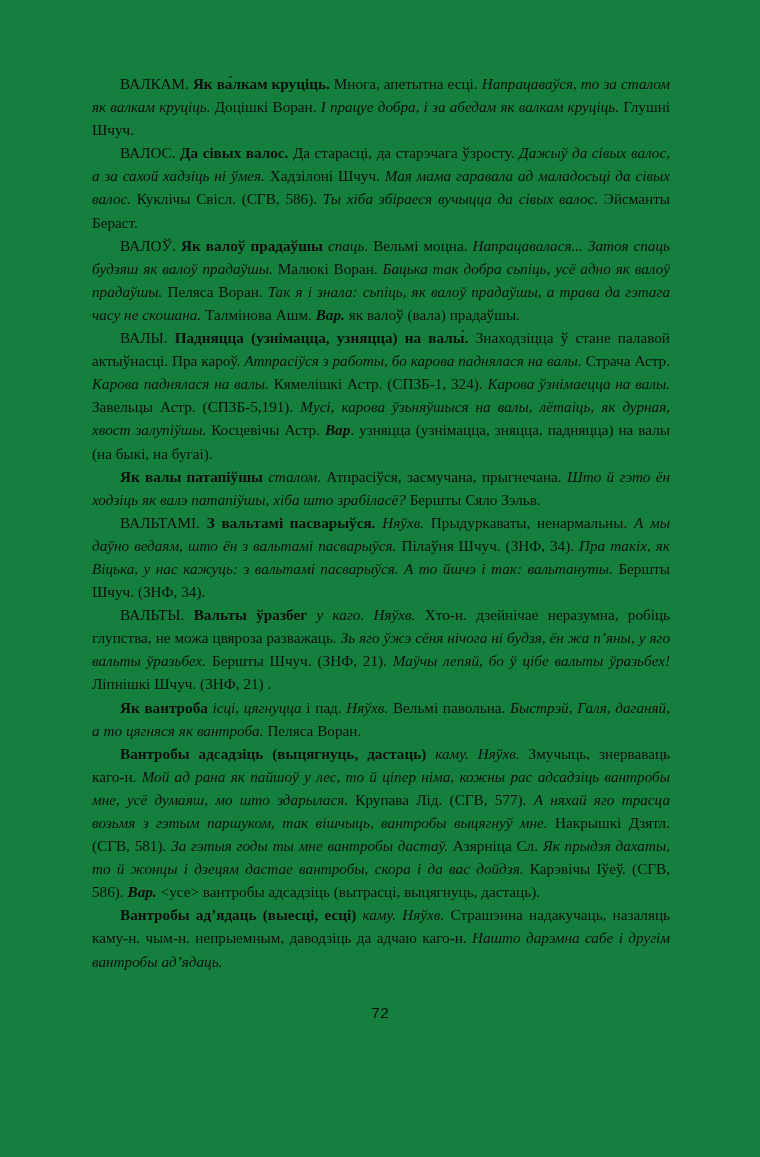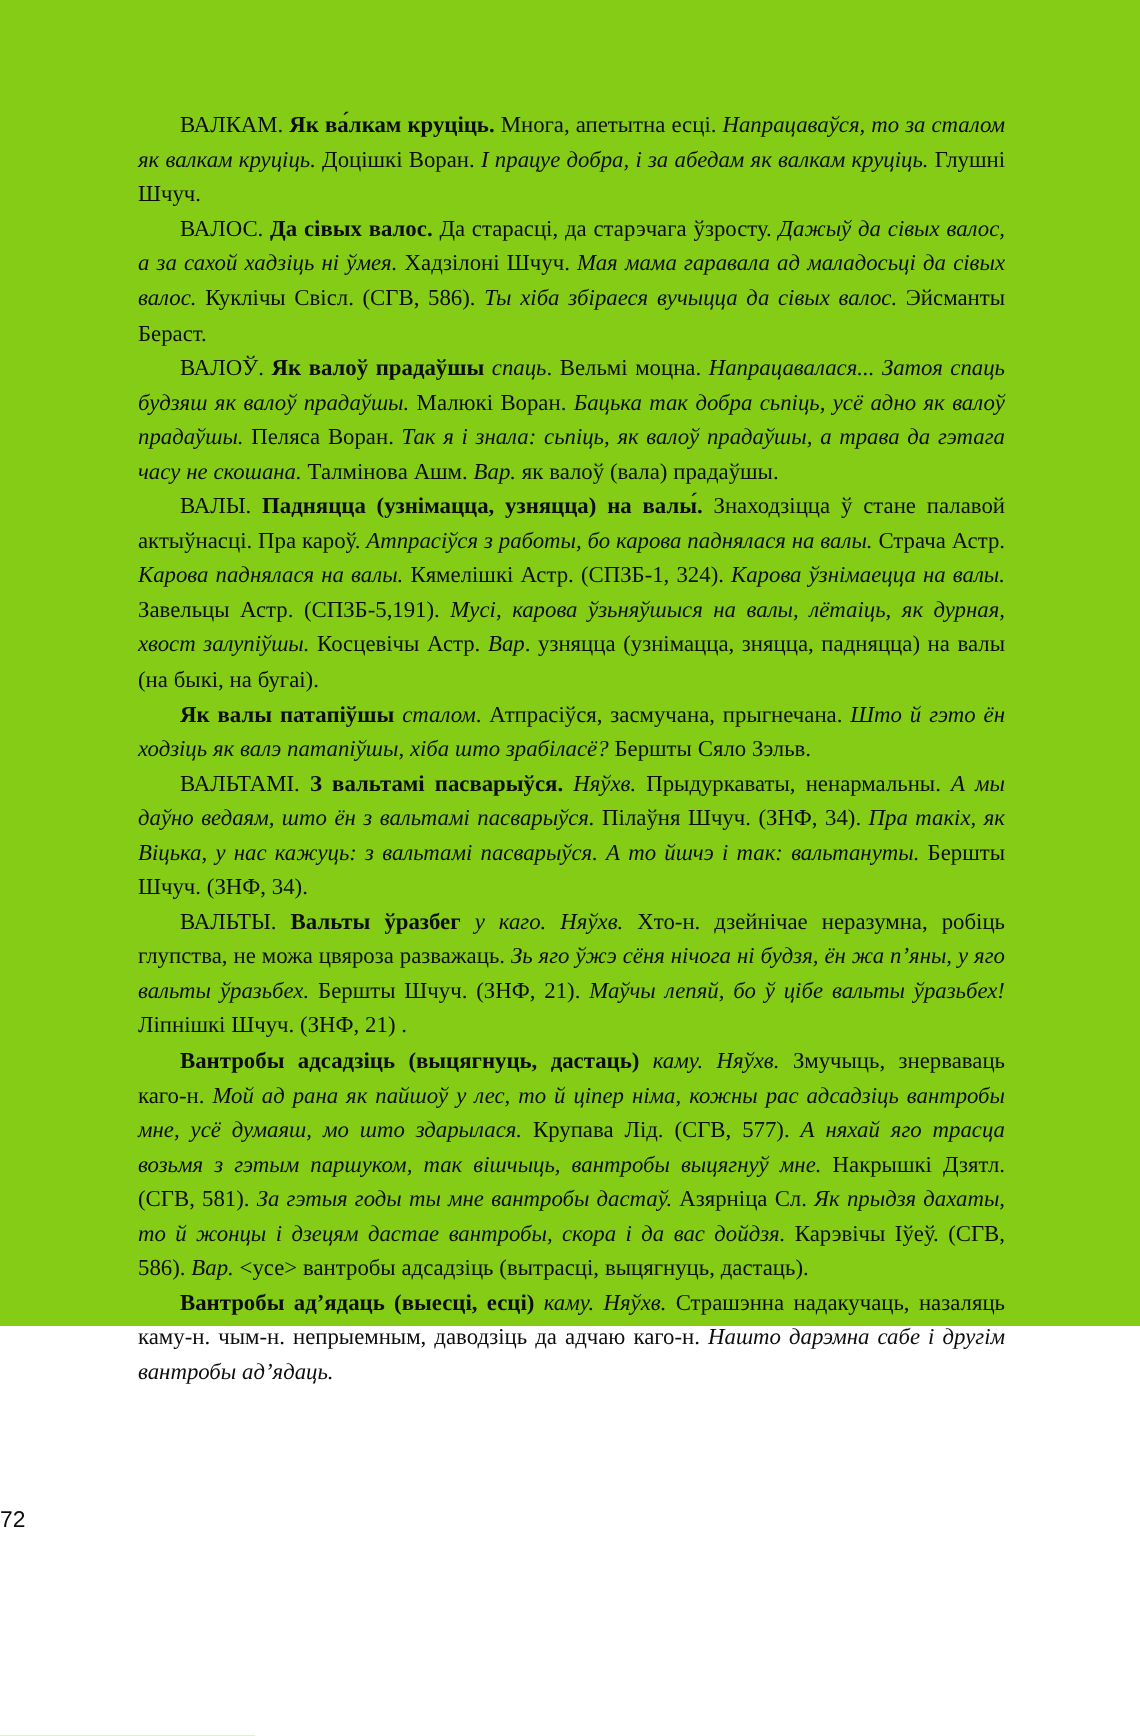--- a/index.html
+++ b/index.html
@@ -10,22 +10,22 @@
   body {
     width: 760px;
     height: 1157px;
     font-family: "Liberation Serif", "DejaVu Serif", serif;
     color: #0d0d0d;
     overflow: hidden;
   }
   .page {
     position: relative;
     width: 760px;
-    height: 884px;
-    background: #84cc16;
+    height: 1157px;
+    background: #15803d;
     box-sizing: border-box;
   }
   .text-column {
     position: absolute;
     left: 92px;
     top: 72px;
     width: 578px;
   }
   p.entry {
     margin: 0;
@@ -40,44 +40,46 @@
   p.entry.sub {
     text-indent: 28px;
   }
   .ph {            
     font-weight: bold;
   }
   .it {            
     font-style: italic;
   }
   .bi {            
-    font-weight: normal;
+    font-weight: bold;
     font-style: italic;
   }
   .pagenum {
     position: absolute;
     top: 1005px;
     left: 0;
     width: 760px;
+    text-align: center;
     font-size: 15.2px;
-    font-family: Liberation Sans, sans-serif;
+    font-family: Liberation Mono, monospace;
   }
 </style>
 </head>
 <body>
 
 <div class="page">
 
   <div class="text-column" id="text-column">
       <p class="entry"><span>ВАЛКАМ. </span><span class="ph">Як ва́лкам круціць.</span><span> Многа,  апетытна есці. </span><span class="it">Напрацаваўся, то за сталом як валкам круціць.</span><span> Доцішкі Воран. </span><span class="it">І працуе добра, і за абедам як валкам круціць.</span><span> Глушні Шчуч.</span></p>
       <p class="entry"><span>ВАЛОС. </span><span class="ph">Да сівых валос.</span><span> Да старасці, да старэчага ўзросту. </span><span class="it">Дажыў да сівых валос, а за сахой хадзіць ні ўмея.</span><span> Хадзілоні Шчуч. </span><span class="it">Мая мама гаравала ад маладосьці да сівых валос.</span><span> Куклічы Свісл. (СГВ, 586). </span><span class="it">Ты хіба збіраеся вучыцца да сівых валос.</span><span> Эйсманты Бераст.</span></p>
       <p class="entry"><span>ВАЛОЎ. </span><span class="ph">Як валоў прадаўшы</span><span class="it"> спаць</span><span>. Вельмі моцна. </span><span class="it">Напрацавалася... Затоя спаць будзяш як валоў прадаўшы.</span><span> Малюкі Воран. </span><span class="it">Бацька так добра сьпіць, усё адно як валоў прадаўшы.</span><span> Пеляса Воран. </span><span class="it">Так я і знала: сьпіць, як валоў прадаўшы, а трава да гэтага часу не скошана.</span><span> Талміновa Ашм. </span><span class="bi">Вар.</span><span> як валоў (вала) прадаўшы.</span></p>
       <p class="entry"><span>ВАЛЫ. </span><span class="ph">Падняцца (узнімацца, узняцца) на валы́.</span><span> Знаходзіцца ў стане палавой актыўнасці. Пра кароў. </span><span class="it">Атпрасіўся з работы, бо карова паднялася на валы.</span><span> Страча Астр. </span><span class="it">Карова паднялася на валы.</span><span> Кямелішкі Астр. (СПЗБ-1, 324). </span><span class="it">Карова ўзнімаецца на валы.</span><span> Завельцы Астр. (СПЗБ-5,191). </span><span class="it">Мусі, карова ўзьняўшыся на валы, лётаіць, як дурная, хвост залупіўшы.</span><span> Косцевічы Астр. </span><span class="bi">Вар</span><span>. узняцца (узнімацца, зняцца, падняцца) на валы (на быкі, на бугаі).</span></p>
       <p class="entry sub"><span class="ph">Як валы патапіўшы</span><span class="it"> сталом</span><span>. Атпрасіўся, засмучана, прыгнечана. </span><span class="it">Што й гэто ён ходзіць як валэ патапіўшы, хіба што зрабіласё?</span><span> Бершты Сяло Зэльв.</span></p>
       <p class="entry"><span>ВАЛЬТАМІ. </span><span class="ph">З вальтамі пасварыўся.</span><span class="it"> Няўхв.</span><span> Прыдуркаваты, ненармальны. </span><span class="it">А мы даўно ведаям, што ён з вальтамі пасварыўся.</span><span> Пілаўня Шчуч. (ЗНФ, 34). </span><span class="it">Пра такіх, як Віцька, у нас кажуць: з вальтамі пасварыўся. А то йшчэ і так: вальтануты.</span><span> Бершты Шчуч. (ЗНФ, 34).</span></p>
       <p class="entry"><span>ВАЛЬТЫ. </span><span class="ph">Вальты ўразбег</span><span class="it"> у каго. Няўхв.</span><span> Хто-н. дзейнічае неразумна, робіць глупства, не можа цвяроза разважаць. </span><span class="it">Зь яго ўжэ сёня нічога ні будзя, ён жа п’яны, у яго вальты ўразьбех.</span><span> Бершты Шчуч. (ЗНФ, 21). </span><span class="it">Маўчы лепяй, бо ў цібе вальты ўразьбех!</span><span> Ліпнішкі Шчуч. (ЗНФ, 21) .</span></p>
+      <p class="entry sub"><span class="ph">Як вантроба</span><span class="it"> ісці, цягнуцца</span><span> і пад. </span><span class="it">Няўхв.</span><span> Вельмі павольна.  </span><span class="it">Быстрэй, Галя, даганяй, а то цягняся як вантроба.</span><span> Пеляса Воран.</span></p>
       <p class="entry sub"><span class="ph">Вантробы адсадзіць (выцягнуць, дастаць)</span><span class="it"> каму. Няўхв.</span><span> Змучыць, знерваваць каго-н. </span><span class="it">Мой ад рана як пайшоў у лес, то й ціпер німа, кожны рас адсадзіць вантробы мне, усё думаяш, мо што здарылася.</span><span> Крупава Лід. (СГВ, 577).  </span><span class="it">А няхай яго трасца возьмя з гэтым паршуком, так вішчыць, вантробы выцягнуў мне.</span><span> Накрышкі Дзятл. (СГВ, 581). </span><span class="it">За гэтыя годы ты мне вантробы дастаў.</span><span> Азярніца Сл. </span><span class="it">Як прыдзя дахаты, то й жонцы і дзецям дастае вантробы, скора і да вас дойдзя.</span><span> Карэвічы Іўеў. (СГВ, 586). </span><span class="bi">Вар.</span><span> &lt;усе&gt; вантробы адсадзіць (вытрасці, выцягнуць, дастаць).</span></p>
       <p class="entry sub"><span class="ph">Вантробы ад’ядаць (выесці, есці)</span><span class="it"> каму. Няўхв.</span><span> Страшэнна надакучаць, назаляць каму-н. чым-н. непрыемным, даводзіць да адчаю каго-н. </span><span class="it">Нашто дарэмна сабе і другім вантробы ад’ядаць.</span></p>
     </div>
 
   <div class="pagenum">72</div>
 
 </div>
 
 </body></html>

